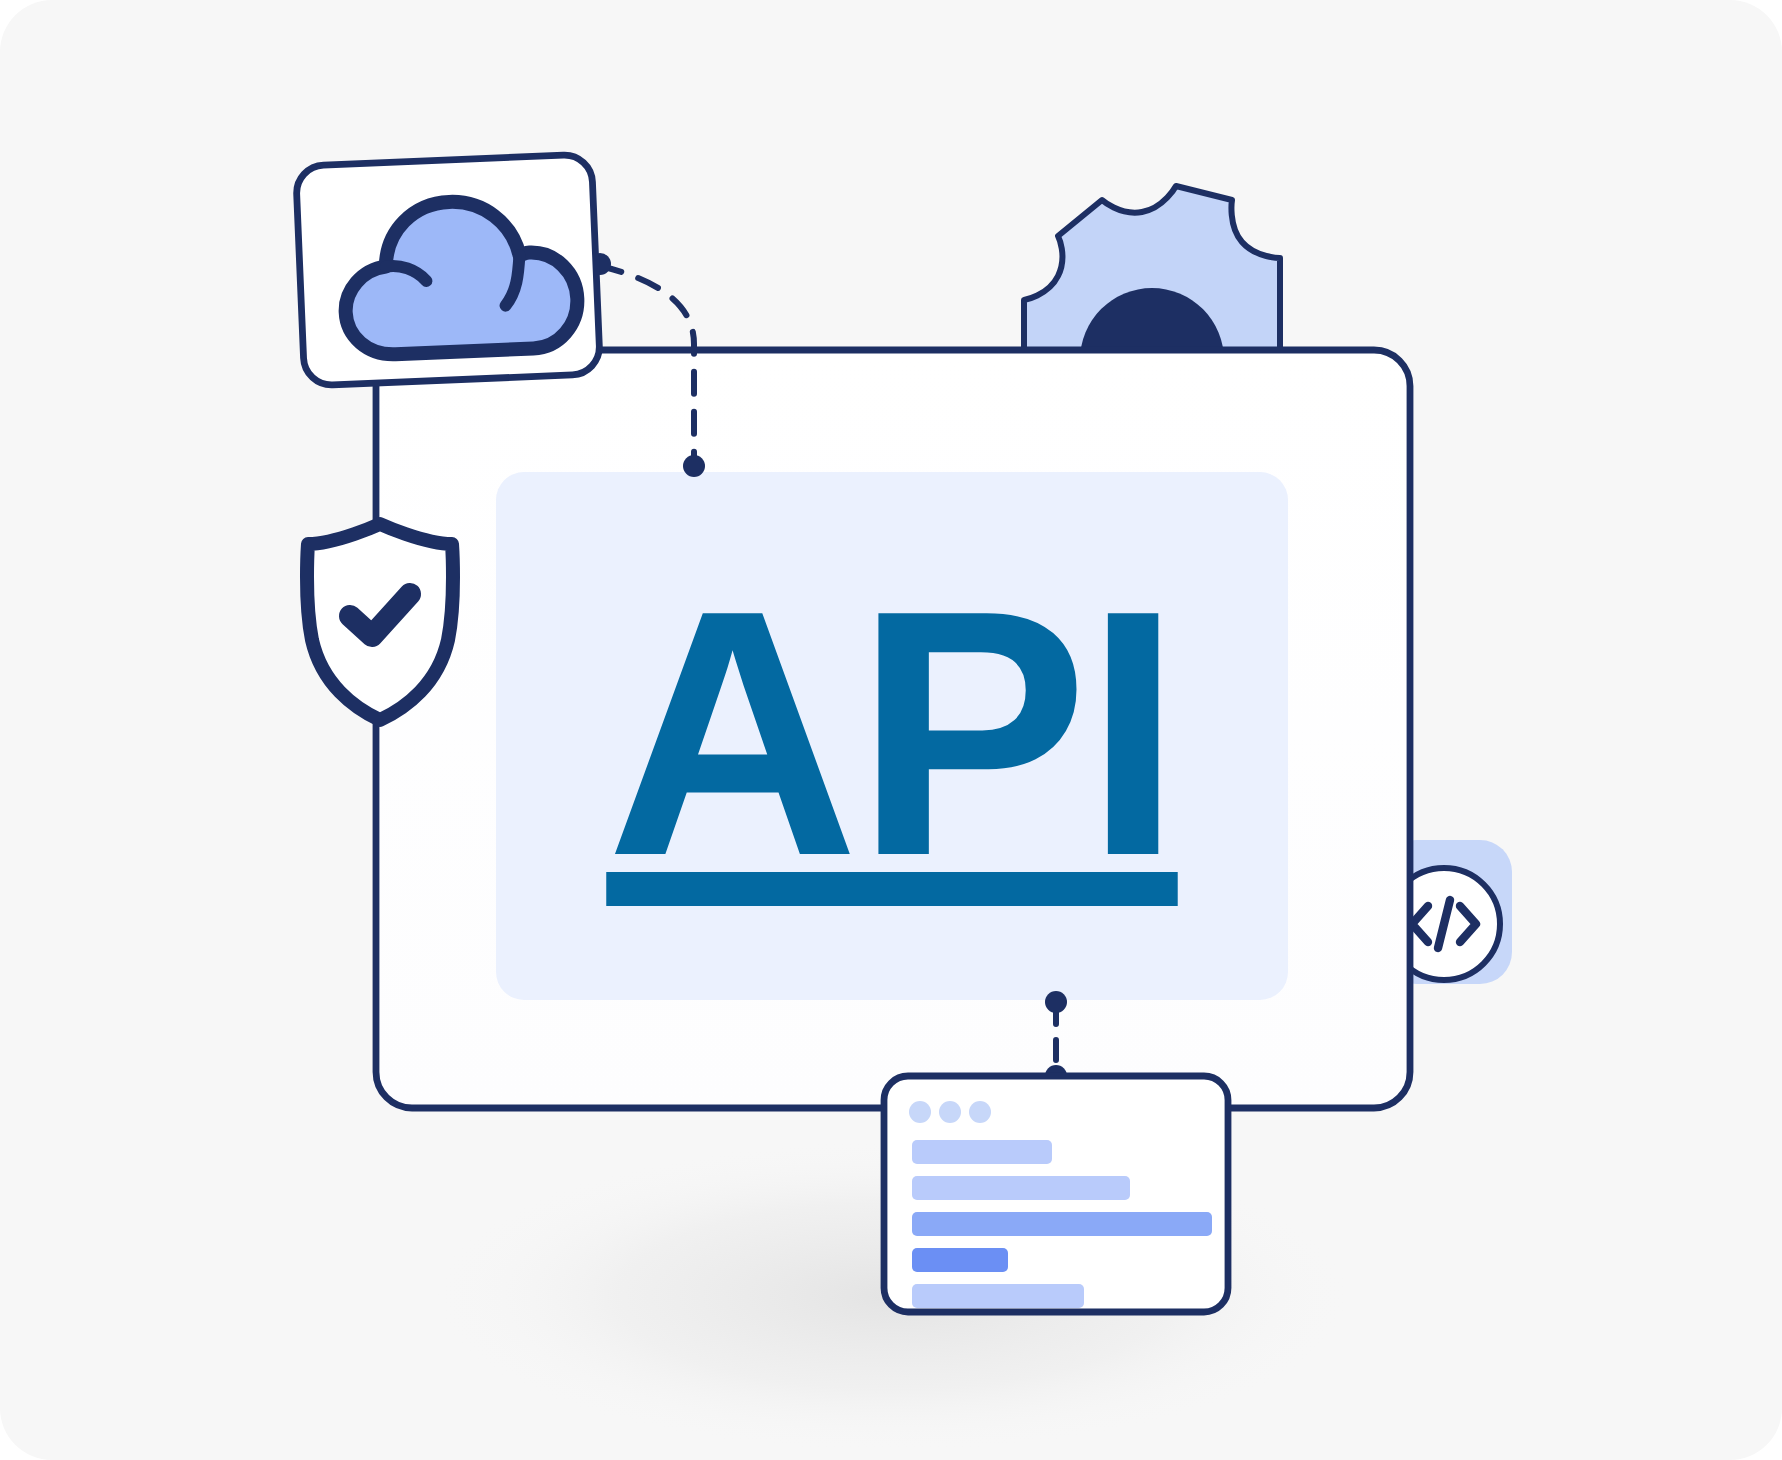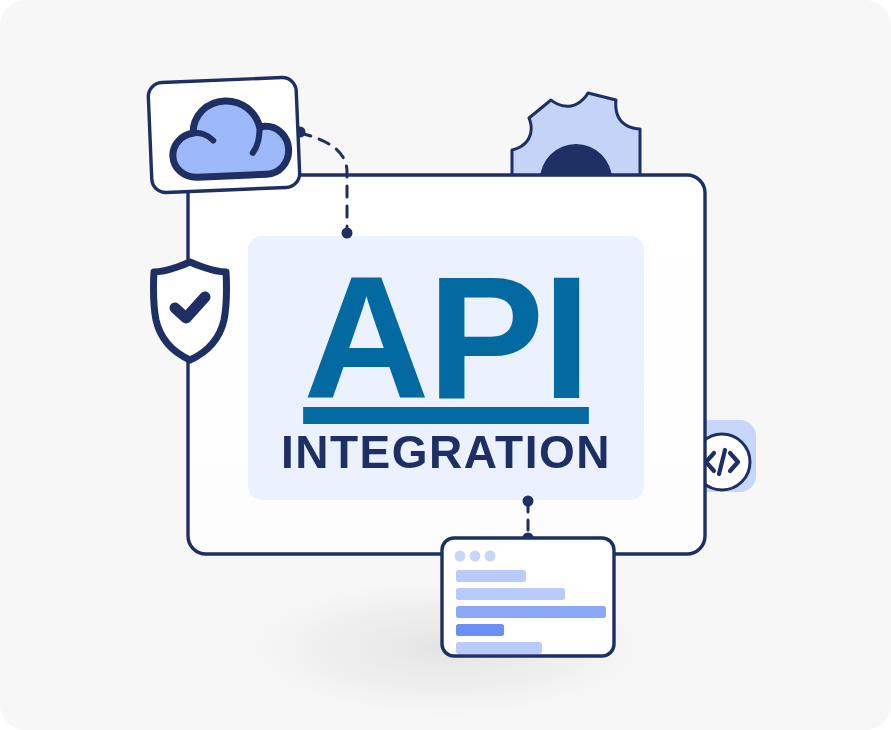--- a/index.html
+++ b/index.html
@@ -177,16 +177,15 @@
         <rect x="456" y="606" width="150" height="12" rx="2.5" fill="#8aa9f7"></rect>
         <rect x="456" y="624" width="48" height="12" rx="2.5" fill="#6b8ff4"></rect>
         <rect x="456" y="642" width="86" height="12" rx="2.5" fill="#b9cbfb"></rect>
       </g>
 
     </g>
   </svg>
 
   <div class="api-label-wrap">
     <div class="api-title">API</div>
-    <div class="api-sub">INTEGRATION</div>
   </div>
 
 </div>
 
 </body></html>

